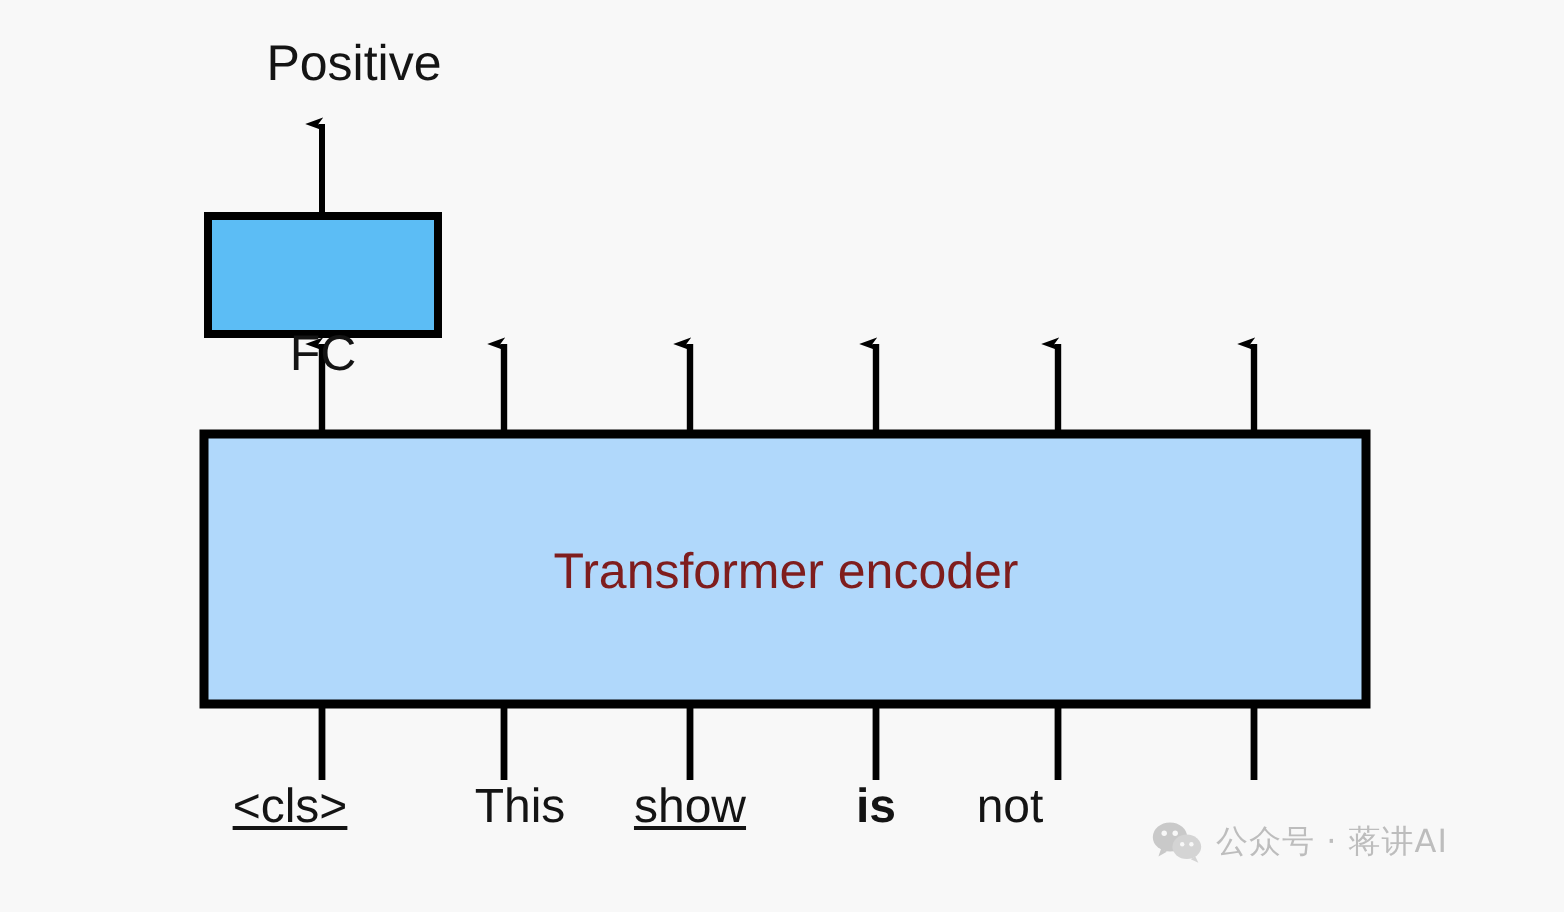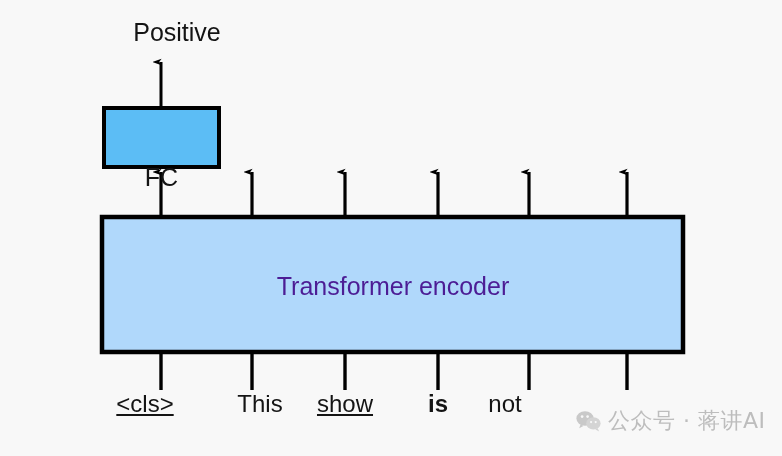--- a/index.html
+++ b/index.html
@@ -53,21 +53,21 @@
     font-size: 25px;
     color: #141414;
     margin-top: 40px;
   }
   
   #encoder-label {
     left: 102px;
     top: 274px;
     width: 582px;
     font-size: 25px;
-    color: #4c1d95;
+    color: #7f1d1d;
   }
   
   .token-label {
     position: absolute;
     top: 392px;
     width: 130px;
     font-size: 24px;
     color: #141414;
     font-family: "Liberation Sans", sans-serif;
     text-align: center;
@@ -81,21 +81,21 @@
     left: 576px;
     top: 406px;
     height: 30px;
     display: flex;
     align-items: center;
     gap: 6px;
     user-select: none;
   }
   #watermark-text {
     font-family: "DejaVu Sans", sans-serif;
-    font-size: 22px;
+    font-size: 16px;
     color: #bdbdbd;
     letter-spacing: 0.5px;
     white-space: nowrap;
     line-height: 1;
   }
 </style>
 </head>
 <body>
 
 <div id="diagram-root">

